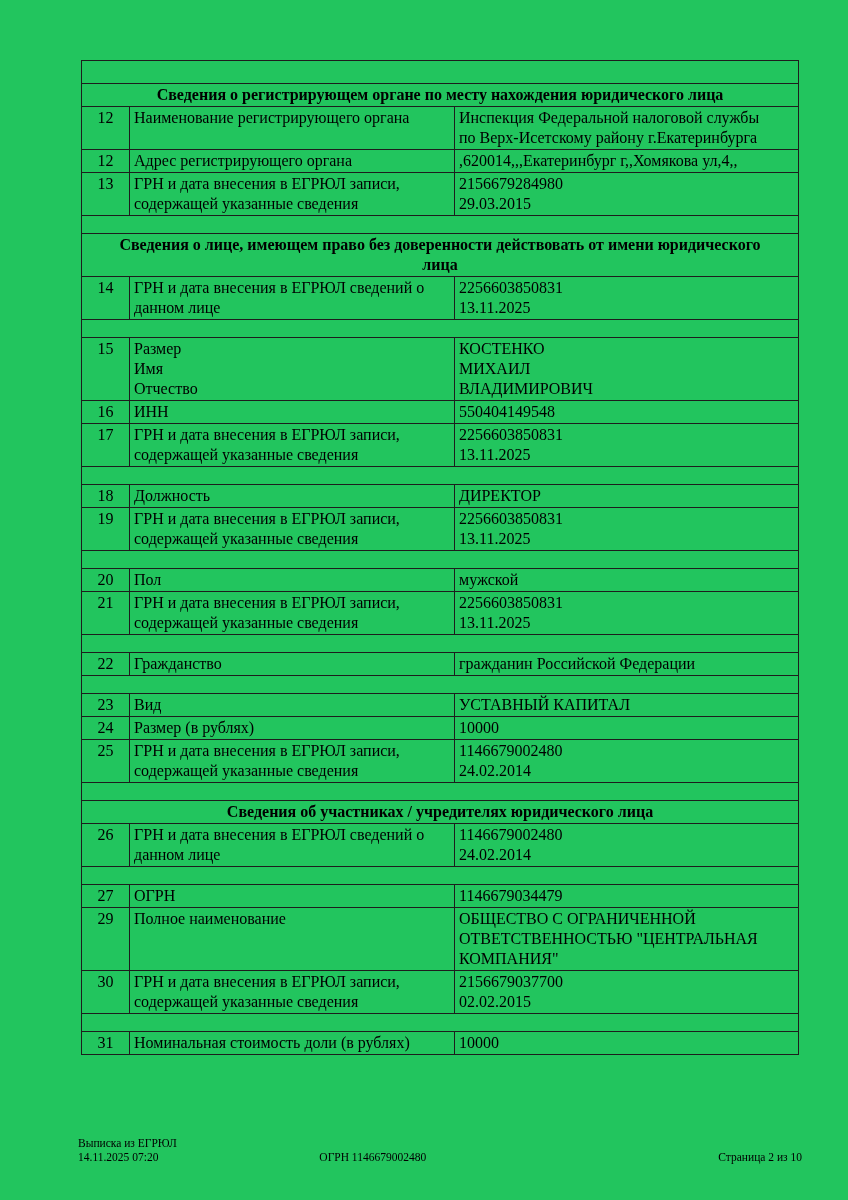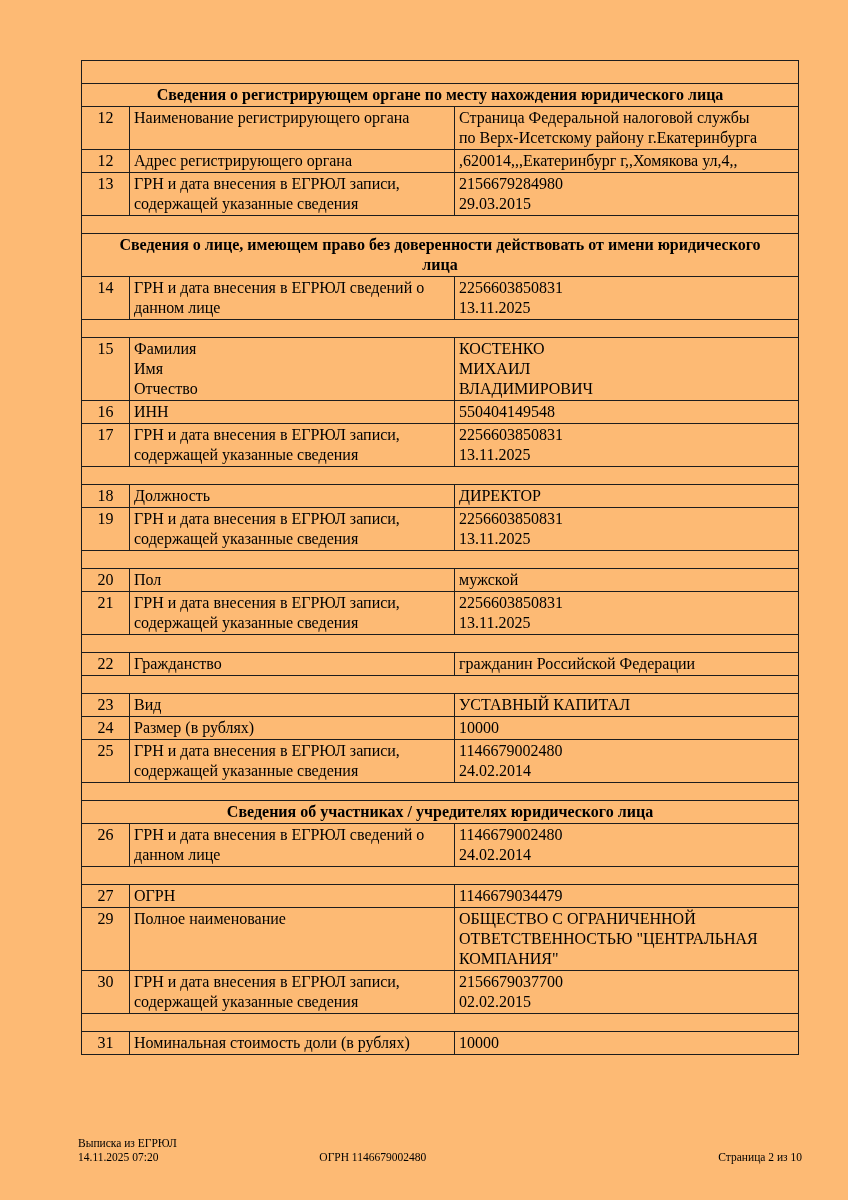--- a/index.html
+++ b/index.html
@@ -1,20 +1,20 @@
 <!DOCTYPE html>
 <html><head>
 <meta charset="utf-8">
 <style>
   html, body { margin: 0; padding: 0; }
   .page {
     position: relative;
     width: 848px;
     height: 1200px;
-    background: #fdba74;
+    background: #22c55e;
     font-family: "Liberation Serif", "DejaVu Serif", serif;
     color: #000000;
     overflow: hidden;
   }
   table.doc {
     position: absolute;
     left: 81px;
     top: 60px;
     width: 717px;
     border-collapse: collapse;
@@ -73,21 +73,21 @@
           <td colspan="3">
             <div>Сведения о регистрирующем органе по месту нахождения юридического лица</div>
           </td>
         </tr>
         <tr class="data-row">
           <td class="num">12</td>
           <td class="label">
             <div>Наименование регистрирующего органа</div>
           </td>
           <td class="value">
-            <div>Страница Федеральной налоговой службы</div>
+            <div>Инспекция Федеральной налоговой службы</div>
             <div>по Верх-Исетскому району г.Екатеринбурга</div>
           </td>
         </tr>
         <tr class="data-row">
           <td class="num">12</td>
           <td class="label">
             <div>Адрес регистрирующего органа</div>
           </td>
           <td class="value">
             <div>,620014,,,Екатеринбург г,,Хомякова ул,4,,</div>
@@ -121,21 +121,21 @@
             <div>2256603850831</div>
             <div>13.11.2025</div>
           </td>
         </tr>
         <tr class="spacer-row">
           <td colspan="3" style="height: 17px;"></td>
         </tr>
         <tr class="data-row">
           <td class="num">15</td>
           <td class="label">
-            <div>Фамилия</div>
+            <div>Размер</div>
             <div>Имя</div>
             <div>Отчество</div>
           </td>
           <td class="value">
             <div>КОСТЕНКО</div>
             <div>МИХАИЛ</div>
             <div>ВЛАДИМИРОВИЧ</div>
           </td>
         </tr>
         <tr class="data-row">

